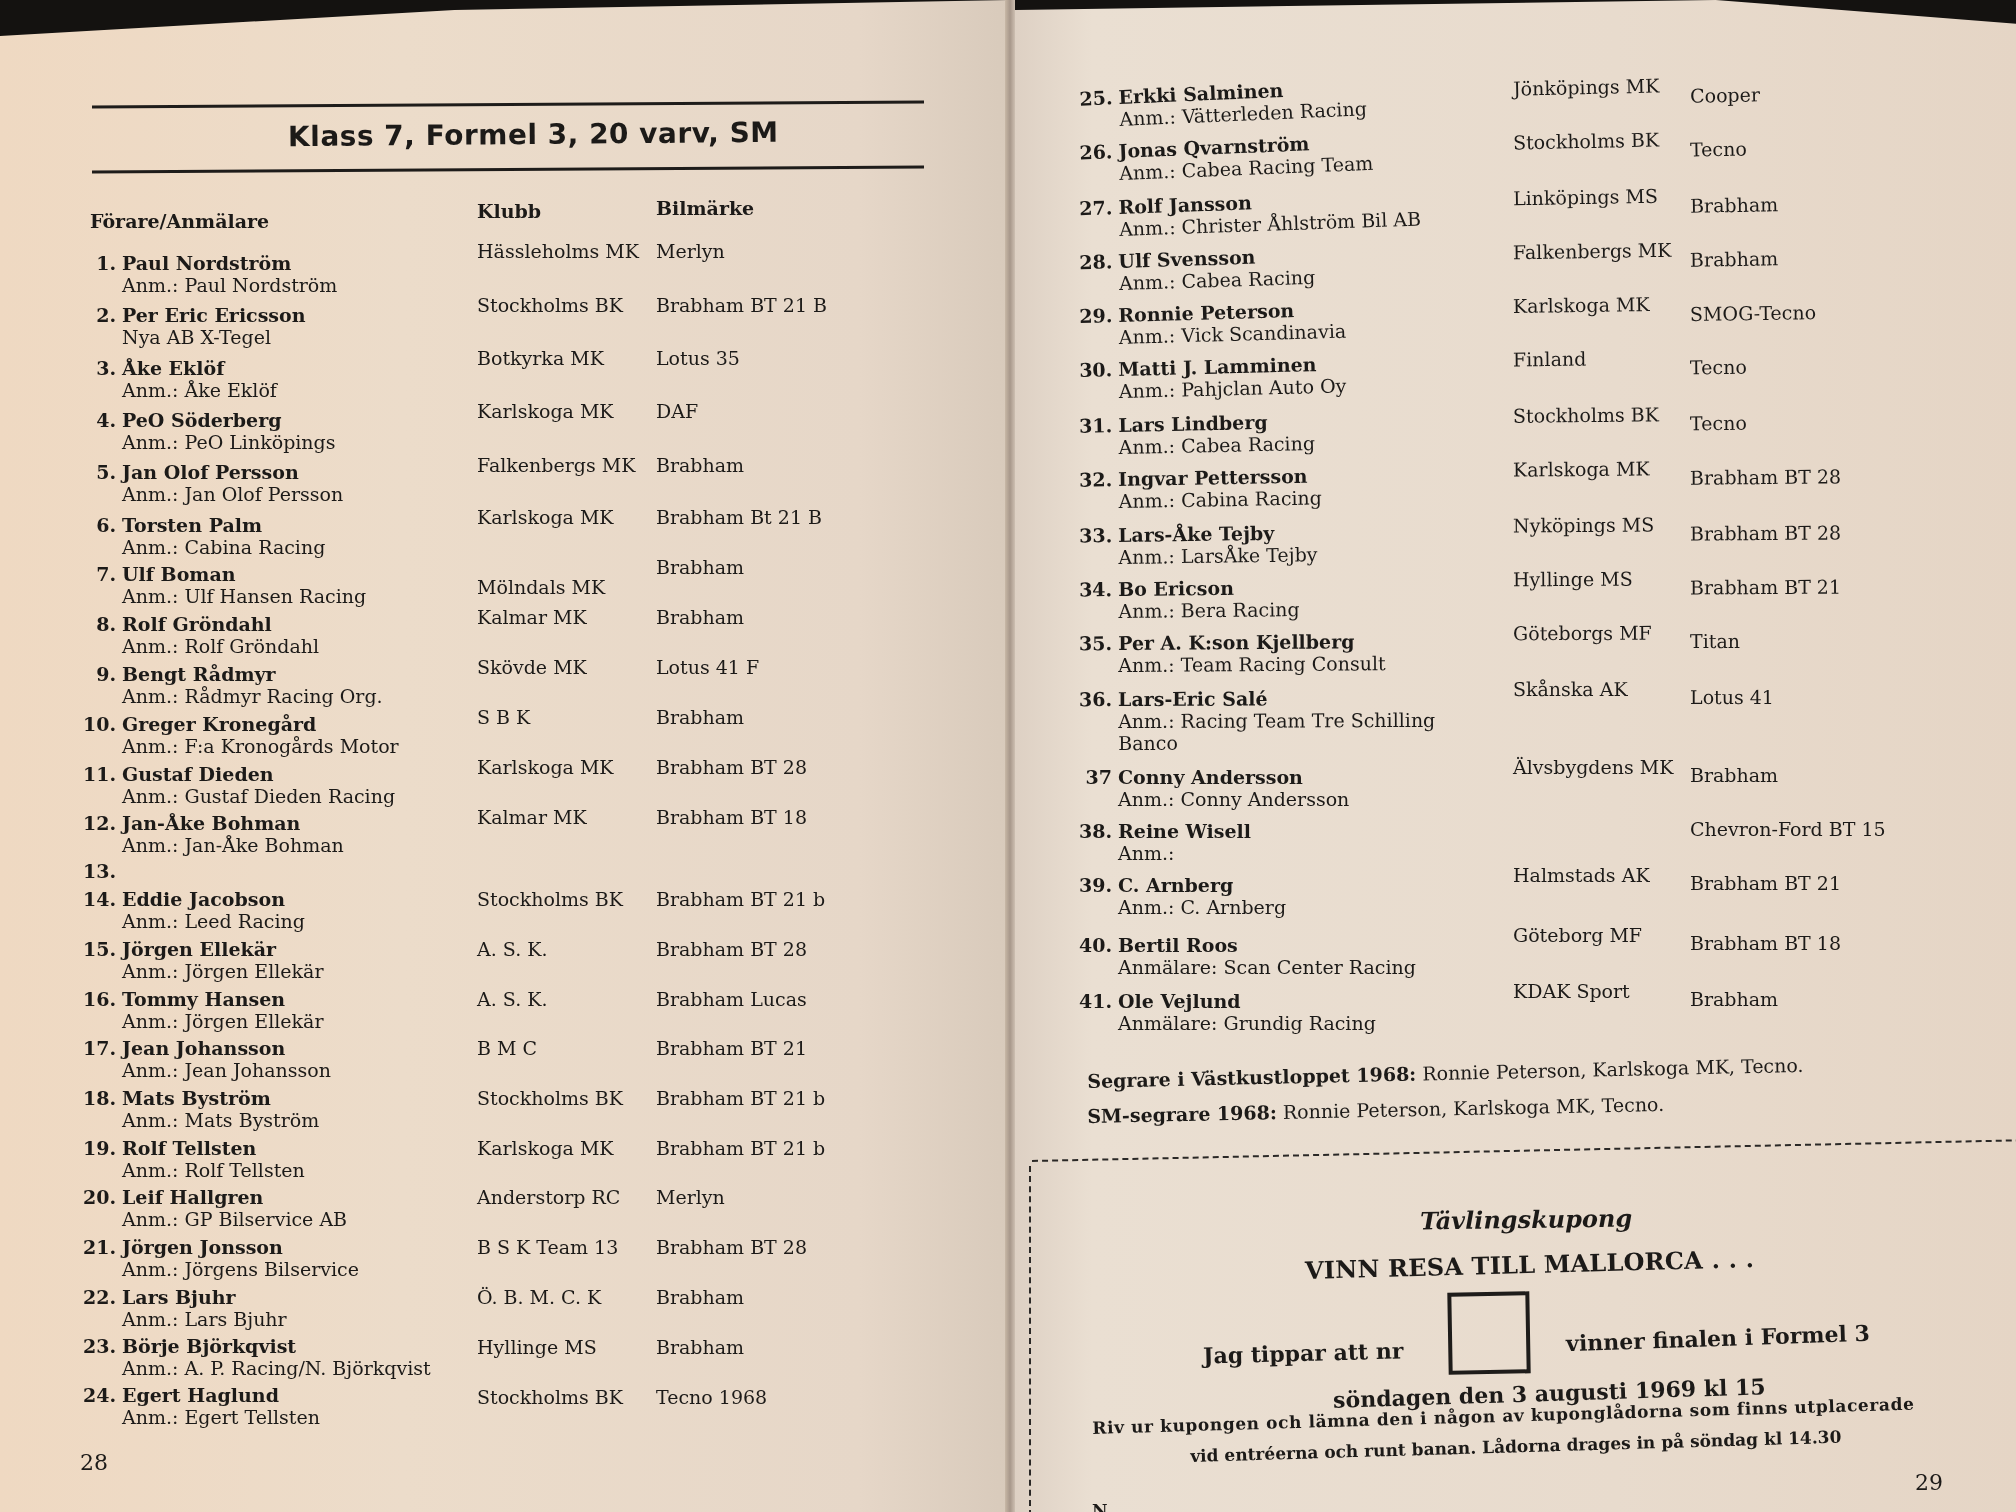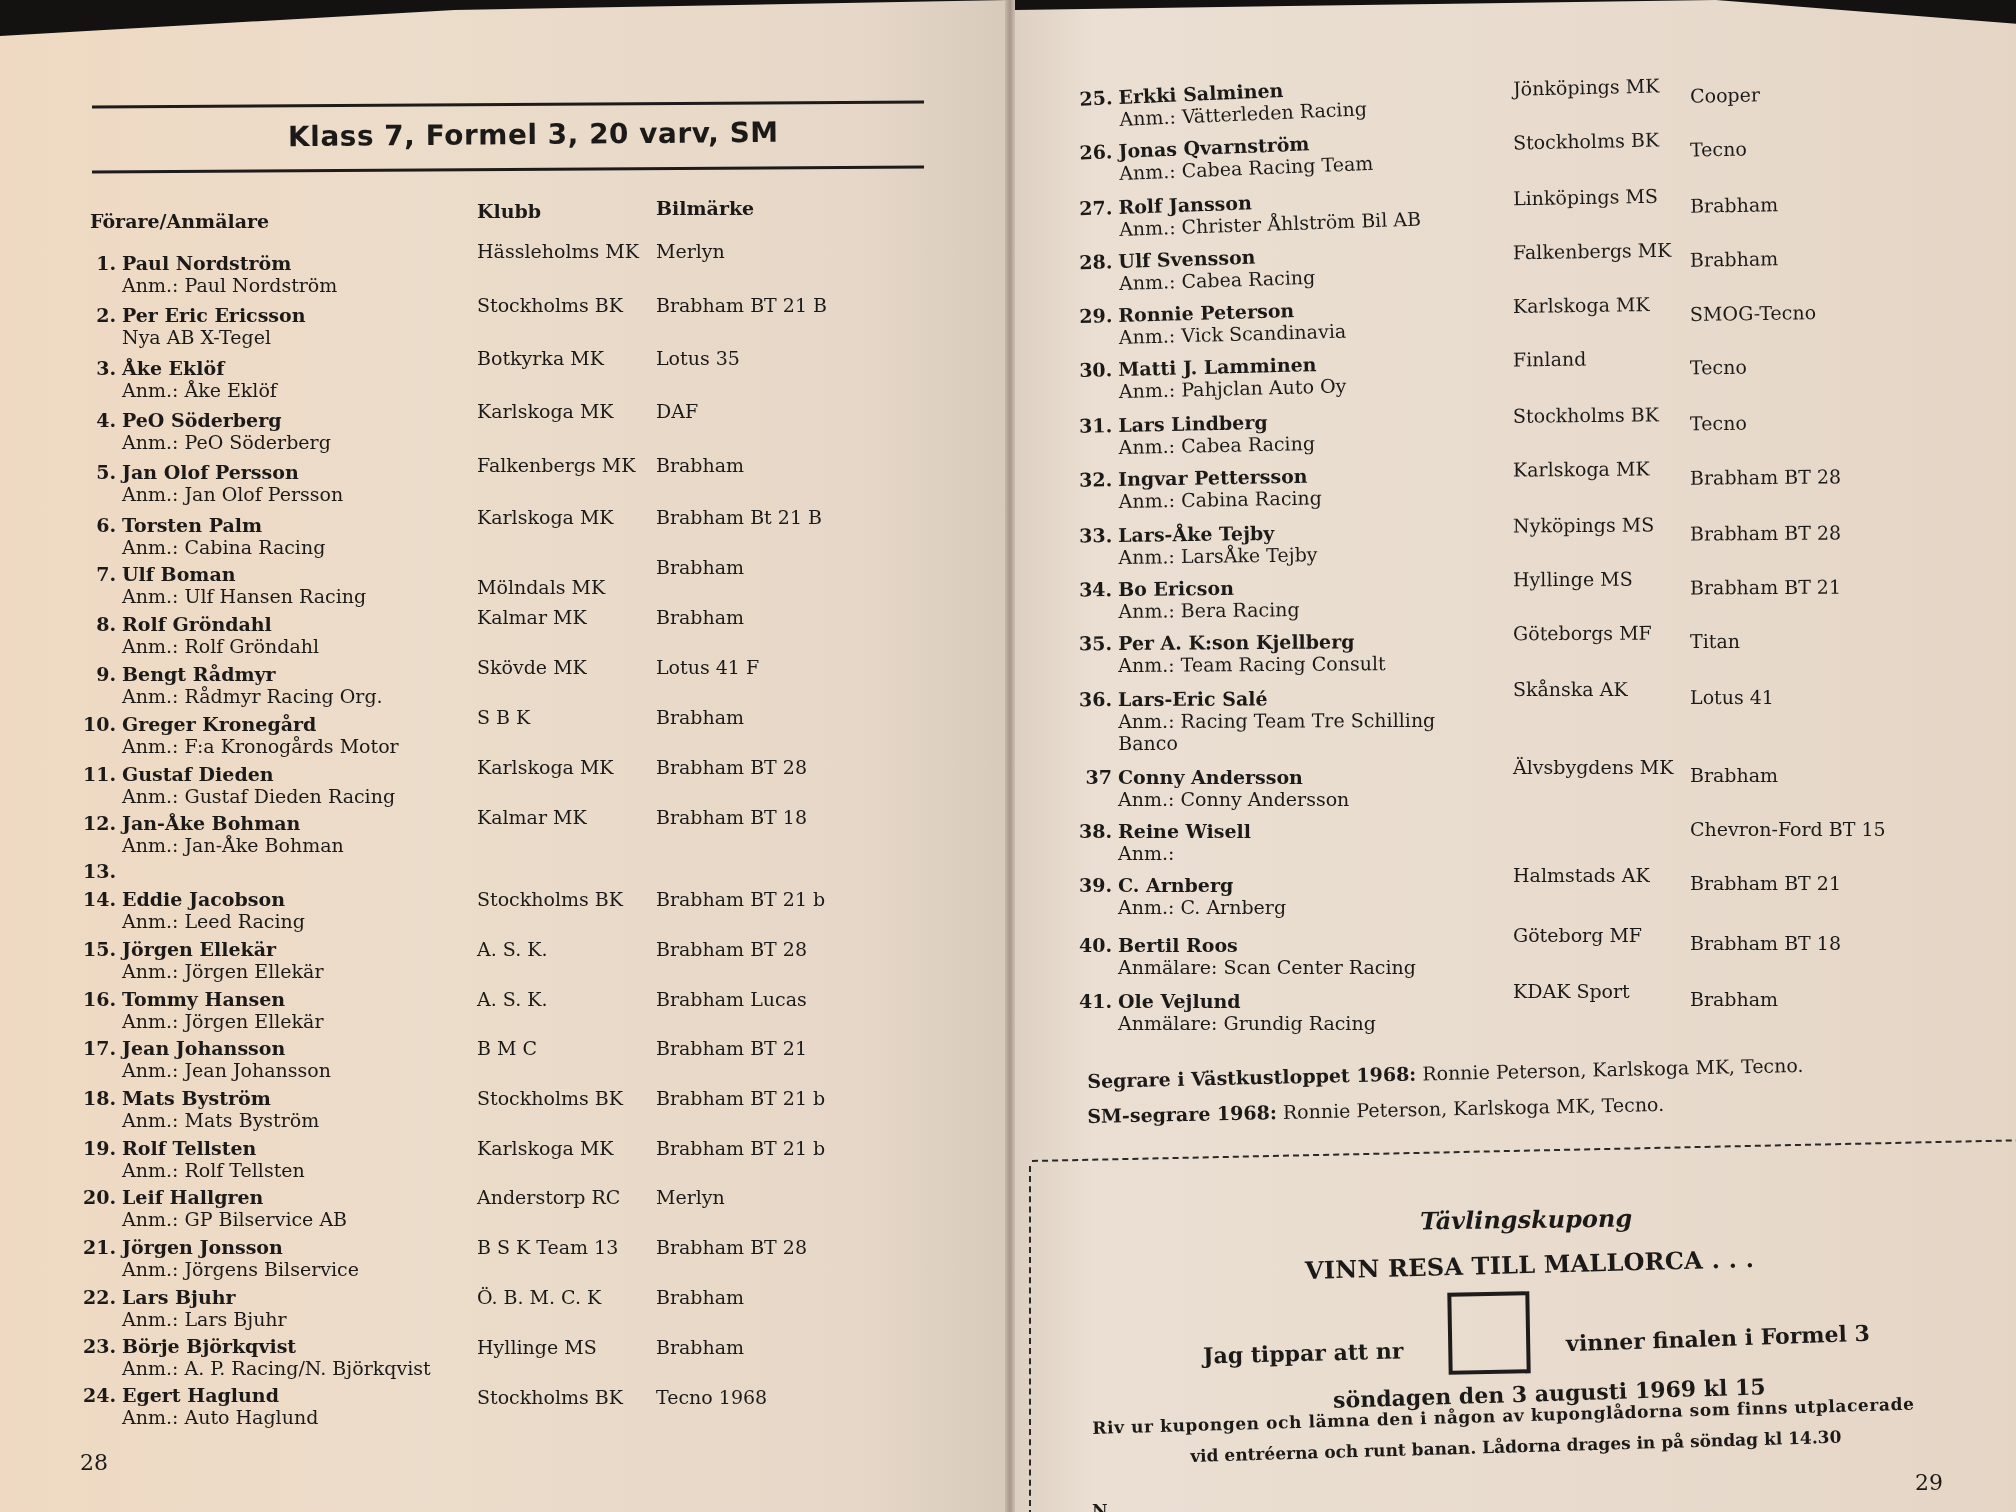--- a/index.html
+++ b/index.html
@@ -114,21 +114,21 @@
     <div class="entry" style="left:122px;top:357px;">
          <span class="num">3.</span>
          <div class="driver">Åke Eklöf</div>
          <div class="entrant">Anm.: Åke Eklöf</div>
        </div>
     <div class="cell" style="left:477px;top:347px;">Botkyrka MK</div>
          <div class="cell" style="left:656px;top:347px;">Lotus 35</div>
     <div class="entry" style="left:122px;top:409px;">
          <span class="num">4.</span>
          <div class="driver">PeO Söderberg</div>
-         <div class="entrant">Anm.: PeO Söderberg</div>
+         <div class="entrant">Anm.: PeO Linköpings</div>
        </div>
     <div class="cell" style="left:477px;top:400px;">Karlskoga MK</div>
          <div class="cell" style="left:656px;top:400px;">DAF</div>
     <div class="entry" style="left:122px;top:461px;">
          <span class="num">5.</span>
          <div class="driver">Jan Olof Persson</div>
          <div class="entrant">Anm.: Jan Olof Persson</div>
        </div>
     <div class="cell" style="left:477px;top:454px;">Falkenbergs MK</div>
          <div class="cell" style="left:656px;top:454px;">Brabham</div>
@@ -252,21 +252,21 @@
     <div class="entry" style="left:122px;top:1335px;">
          <span class="num">23.</span>
          <div class="driver">Börje Björkqvist</div>
          <div class="entrant">Anm.: A. P. Racing/N. Björkqvist</div>
        </div>
     <div class="cell" style="left:477px;top:1336px;">Hyllinge MS</div>
          <div class="cell" style="left:656px;top:1336px;">Brabham</div>
     <div class="entry" style="left:122px;top:1384px;">
          <span class="num">24.</span>
          <div class="driver">Egert Haglund</div>
-         <div class="entrant">Anm.: Auto Haglund</div>
+         <div class="entrant">Anm.: Egert Tellsten</div>
        </div>
     <div class="cell" style="left:477px;top:1386px;">Stockholms BK</div>
          <div class="cell" style="left:656px;top:1386px;">Tecno 1968</div>
   </div>
 
 <div class="page-num" style="left:80px;top:1450px;">28</div>
 
 <div id="right-entries">
     <div class="entry" style="left:1118px;top:86px;transform:rotate(-2.5deg);transform-origin:left top;">
          <span class="num">25.</span>

